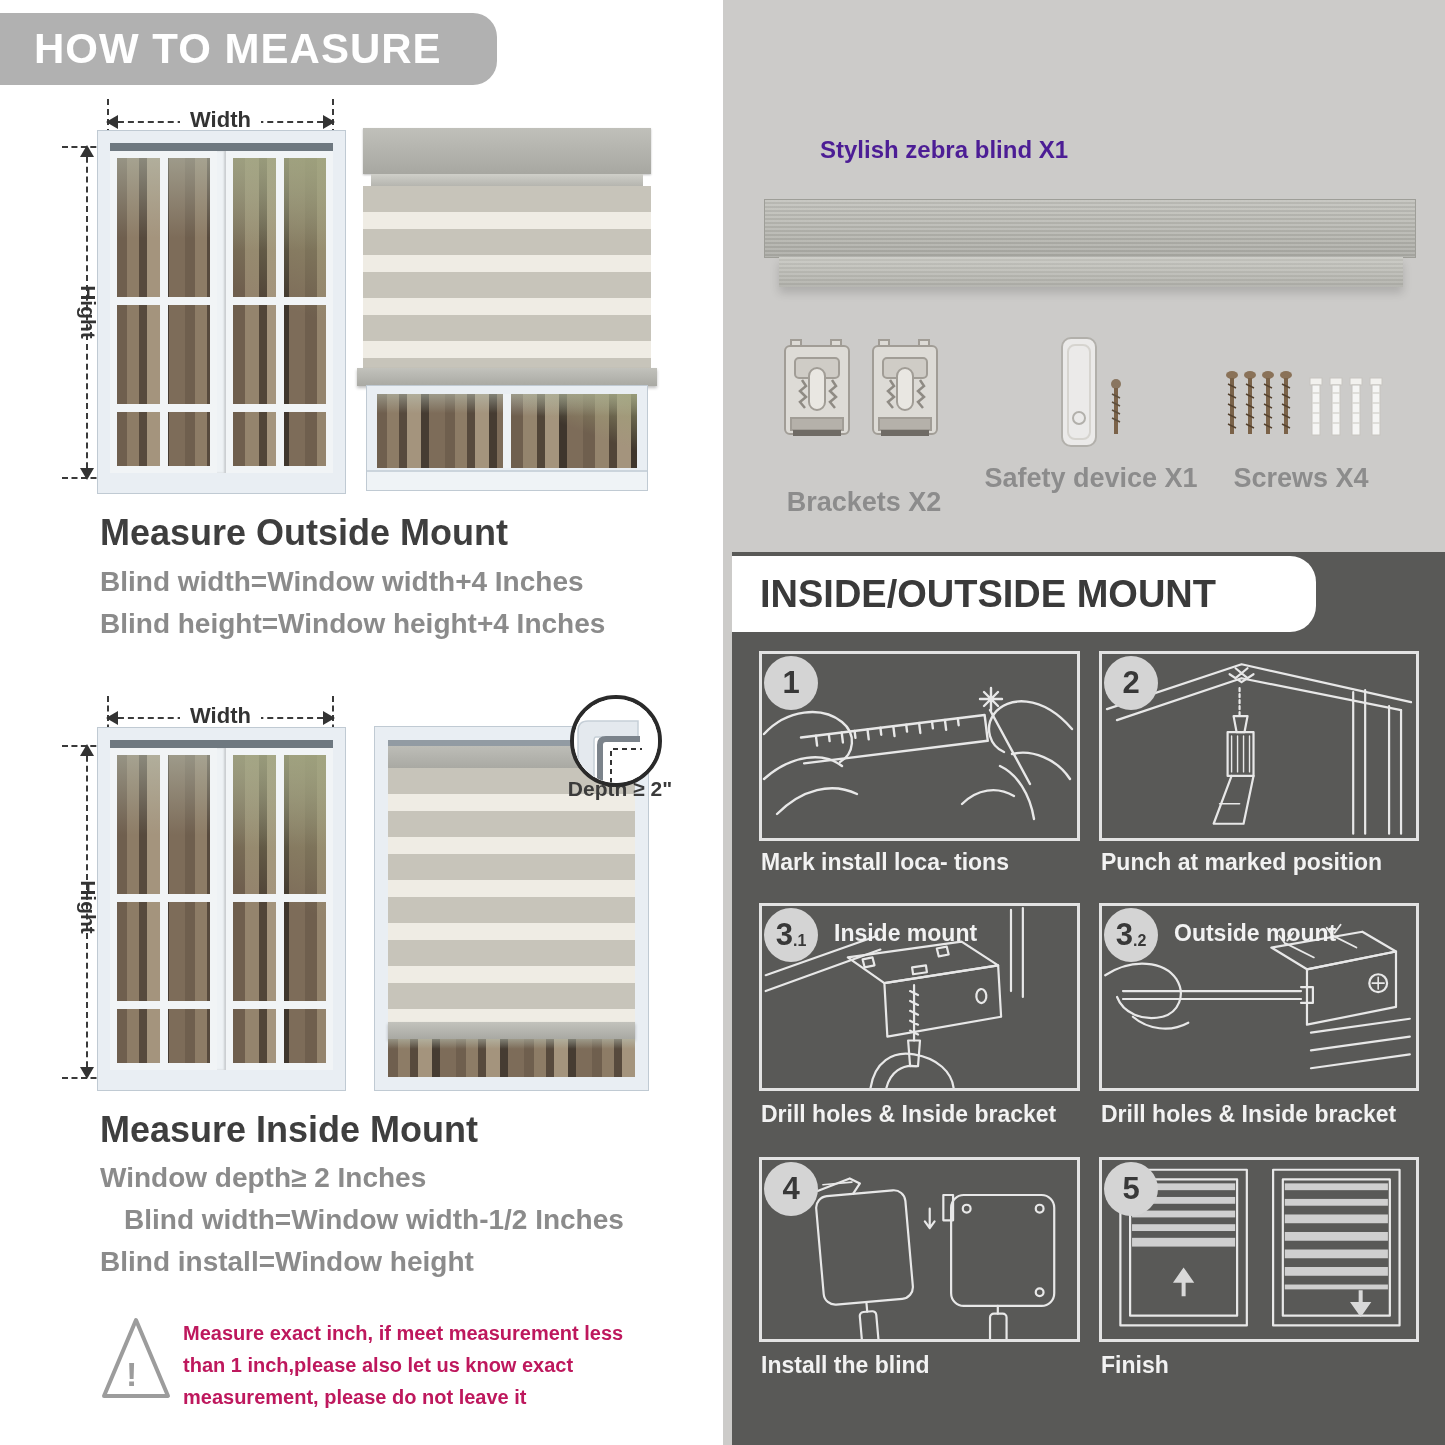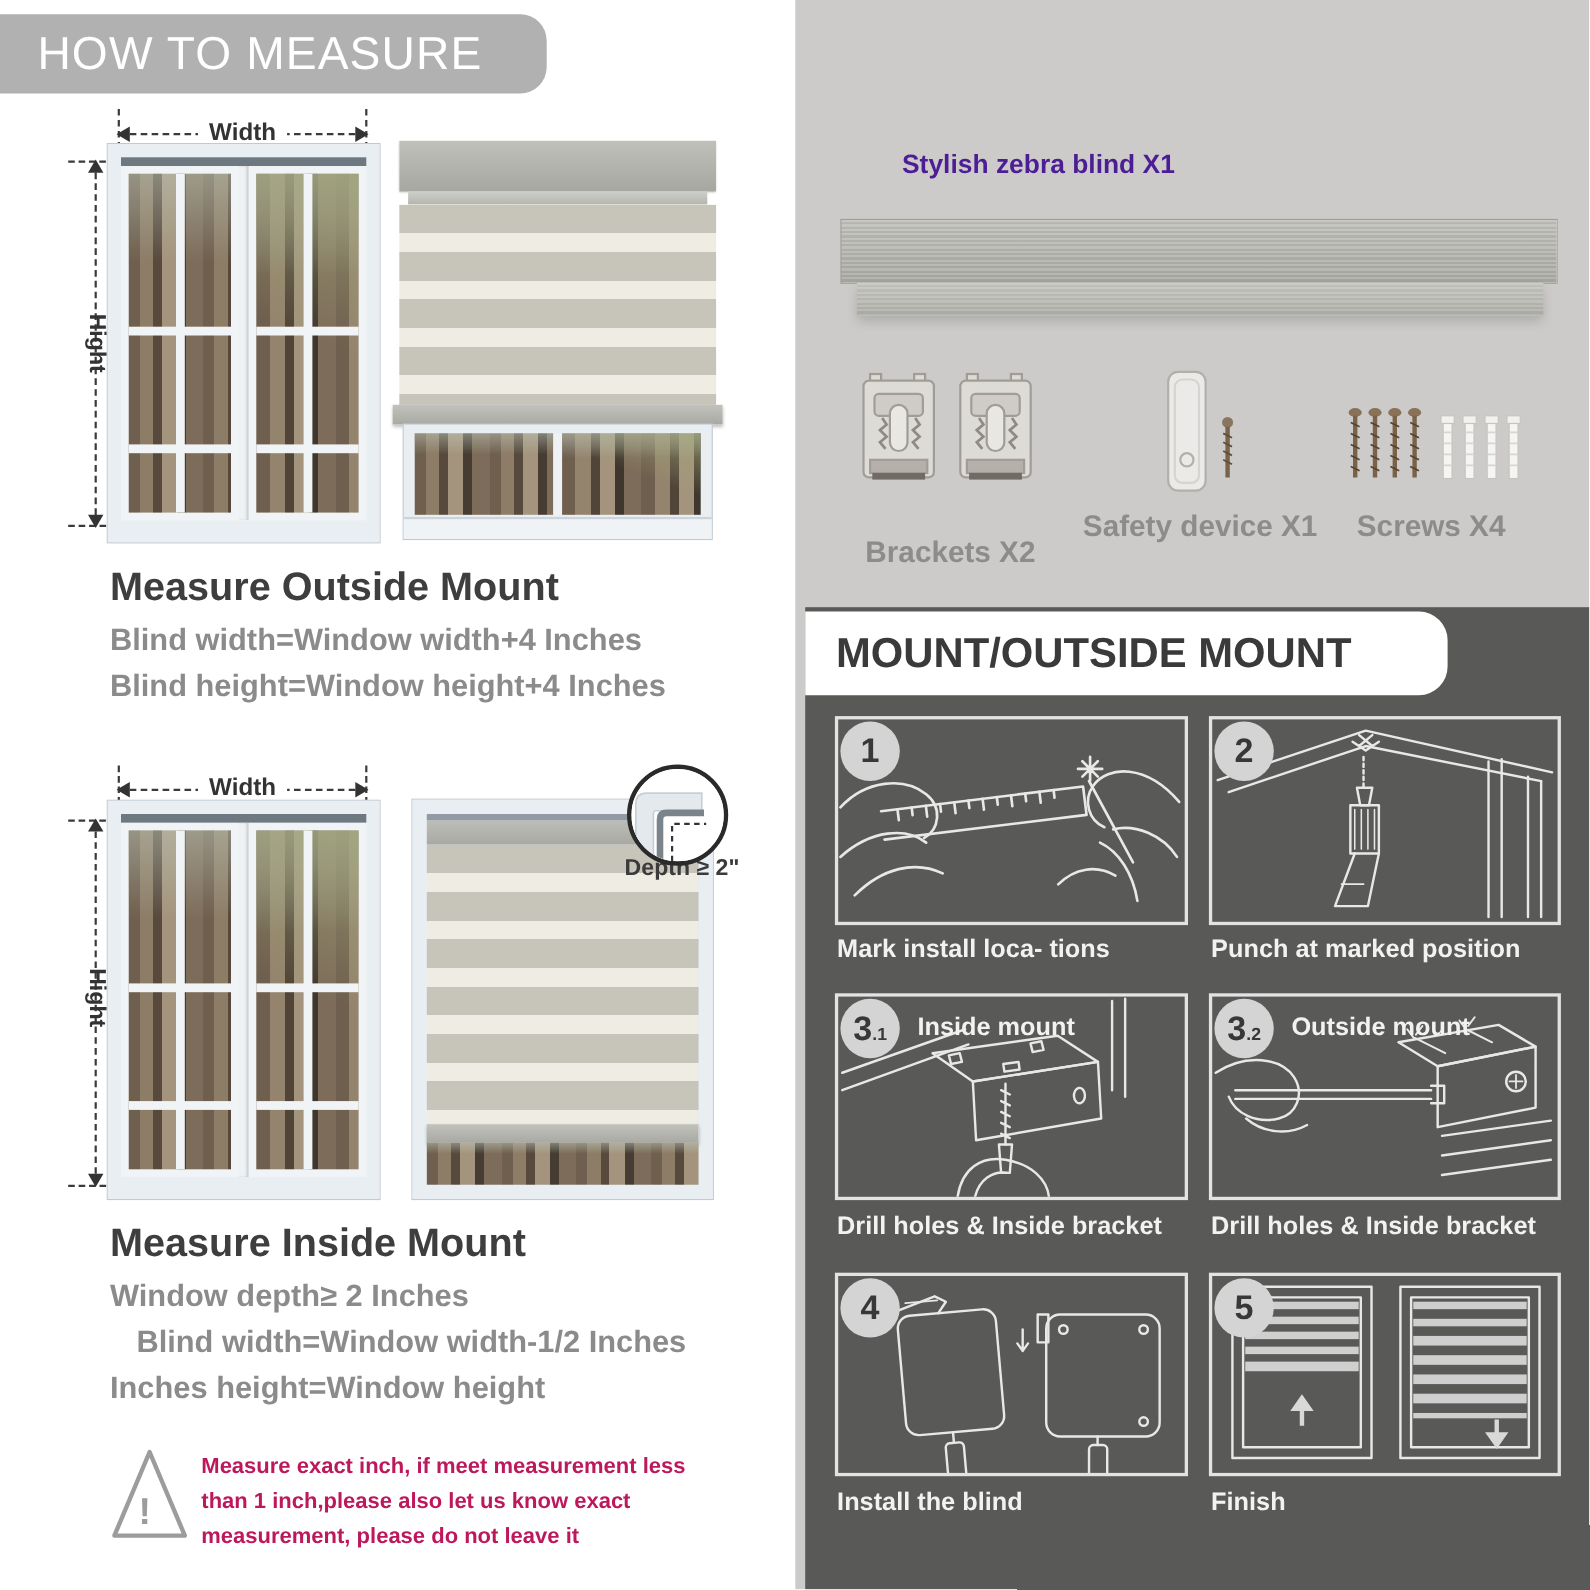--- a/index.html
+++ b/index.html
@@ -2,21 +2,21 @@
 <html><head>
 <meta charset="utf-8">
 <style>
   html,body{margin:0;padding:0;background:#ffffff;}
   .stage{position:relative;width:1445px;height:1445px;background:#ffffff;overflow:hidden;
          font-family:"Liberation Sans","DejaVu Sans",sans-serif;}
   .abs{position:absolute;}
 
   
   .how-banner{left:0;top:13px;width:497px;height:72px;background:#b1b1b1;
-    border-radius:0 24px 24px 0;color:#ffffff;font-size:42px;font-weight:normal;
+    border-radius:0 24px 24px 0;color:#ffffff;font-size:42px;font-weight:bold;
     line-height:72px;padding-left:34px;box-sizing:border-box;letter-spacing:1px;}
 
   
   .hline{border-top:2px dashed #3a3a3a;height:0;}
   .vline{border-left:2px dashed #3a3a3a;width:0;}
   .ah{position:absolute;width:0;height:0;border:7px solid transparent;}
   .ah.left {left:-2px;top:-8px;border-left:0;border-right:12px solid #333;}
   .ah.right{right:-2px;top:-8px;border-right:0;border-left:12px solid #333;}
   .av{position:absolute;width:0;height:0;border:7px solid transparent;}
   .av.up  {top:-2px;left:-8px;border-top:0;border-bottom:12px solid #333;}
@@ -231,21 +231,21 @@
       <path d="M4,84 L4,32 Q4,22 14,22 L64,22 L64,38 L22,38 Q20,38 20,42 L20,84 Z" fill="#e4e9ee" stroke="#c6cfd7" stroke-width="1.5"></path>
       <path d="M26,84 V46 Q26,40 32,40 H66" fill="none" stroke="#7b838b" stroke-width="6"></path>
       <path d="M37,84 V50 H68" fill="none" stroke="#333" stroke-width="2" stroke-dasharray="5 4"></path>
     </svg>
   </div>
   <div class="abs depth" style="left:545px;top:777px;width:150px;text-align:center;">Depth ≥ 2"</div>
 
   <div class="abs h1" style="left:100px;top:1109px;">Measure Inside Mount</div>
   <div class="abs body-line" style="left:100px;top:1162px;">Window depth≥ 2 Inches</div>
   <div class="abs body-line" style="left:100px;top:1204px;margin-left:24px;">Blind width=Window width-1/2 Inches</div>
-  <div class="abs body-line" style="left:100px;top:1246px;">Inches height=Window height</div>
+  <div class="abs body-line" style="left:100px;top:1246px;">Blind install=Window height</div>
 
   <svg class="abs" style="left:98px;top:1312px;" width="76" height="92" viewBox="0 0 76 92">
     <path class="warn-tri" d="M38,8 L70,84 L6,84 Z"></path>
   </svg>
   <div class="abs" style="left:126px;top:1355px;font-size:34px;font-weight:bold;color:#9c9c9c;">!</div>
   <div class="abs warn-text" style="left:183px;top:1317px;width:452px;">Measure exact inch, if meet measurement less than 1 inch,please also let us know exact measurement, please do not leave it</div>
 
   <div class="abs right-bg"></div>
 
 
@@ -333,21 +333,21 @@
           <rect x="-6" y="10" width="12" height="7" fill="#f2f1ee" stroke="#c6c4bf"></rect>
           <rect x="-4" y="17" width="8" height="50" fill="rgba(250,250,248,.9)" stroke="#c6c4bf"></rect>
           <path d="M-4,25 h8 M-4,35 h8 M-4,45 h8 M-4,55 h8" stroke="#d8d6d1" stroke-width="1.5"></path>
         </g>
     </g>
   </svg>
   <div class="abs part-label" style="left:1201px;top:463px;width:200px;">Screws X4</div>
 
   <div class="abs dark-section"></div>
   <div class="abs mount-banner">
-    <span>MOUNT/OUTSIDE MOUNT</span>
+    <span>INSIDE/OUTSIDE MOUNT</span>
   </div>
 
   <div class="abs panel" style="left:759px;top:651px;width:321px;height:190px;">
     <svg class="lineart" viewBox="0 0 315 184">
       <g stroke="#e8e8e8" stroke-width="2.4" fill="none" stroke-linecap="round" stroke-linejoin="round">
         <g transform="rotate(-7 150 85)">
           <path d="M40,70 L225,70 L225,96 L40,96"></path>
           <path d="M55,70 v10 M68,70 v7 M81,70 v10 M94,70 v7 M107,70 v10 M120,70 v7 M133,70 v10 M146,70 v7 M159,70 v10 M172,70 v7 M185,70 v10 M198,70 v7"></path>
         </g>
         <path d="M222,38 l14,14 M236,38 l-14,14 M229,34 v22 M218,45 h22"></path>

